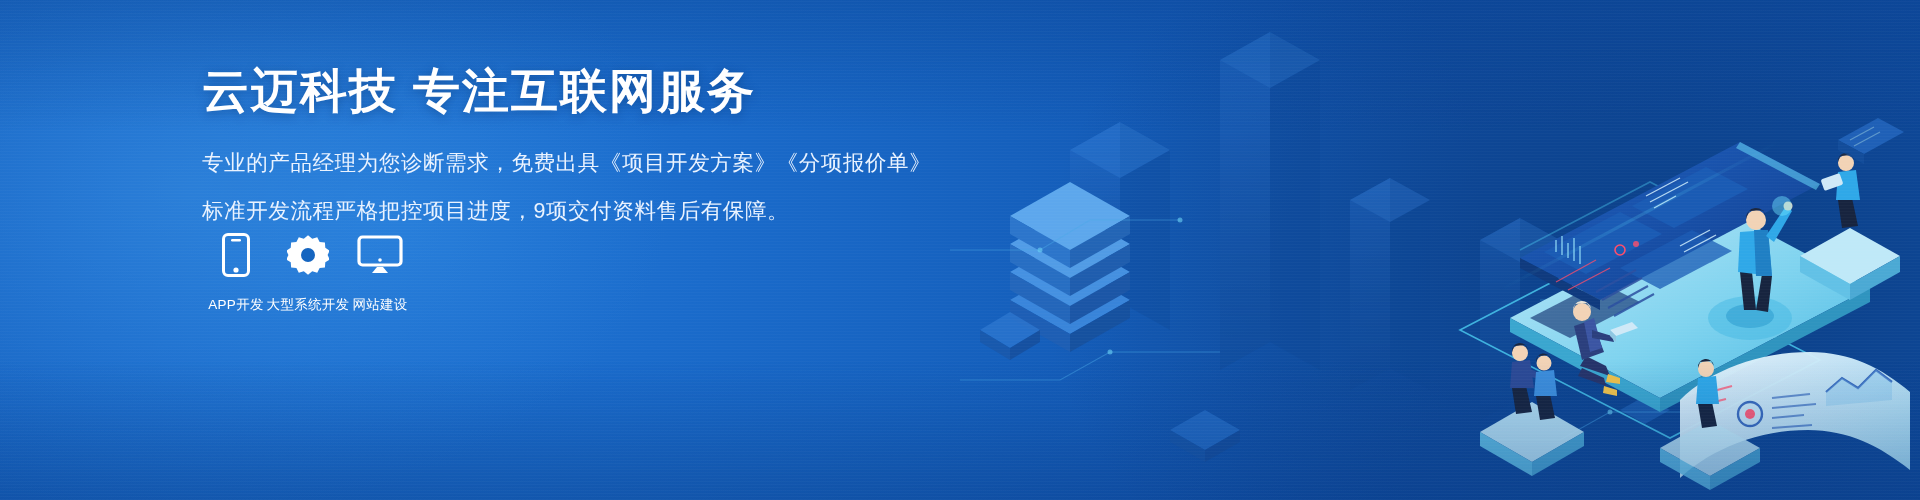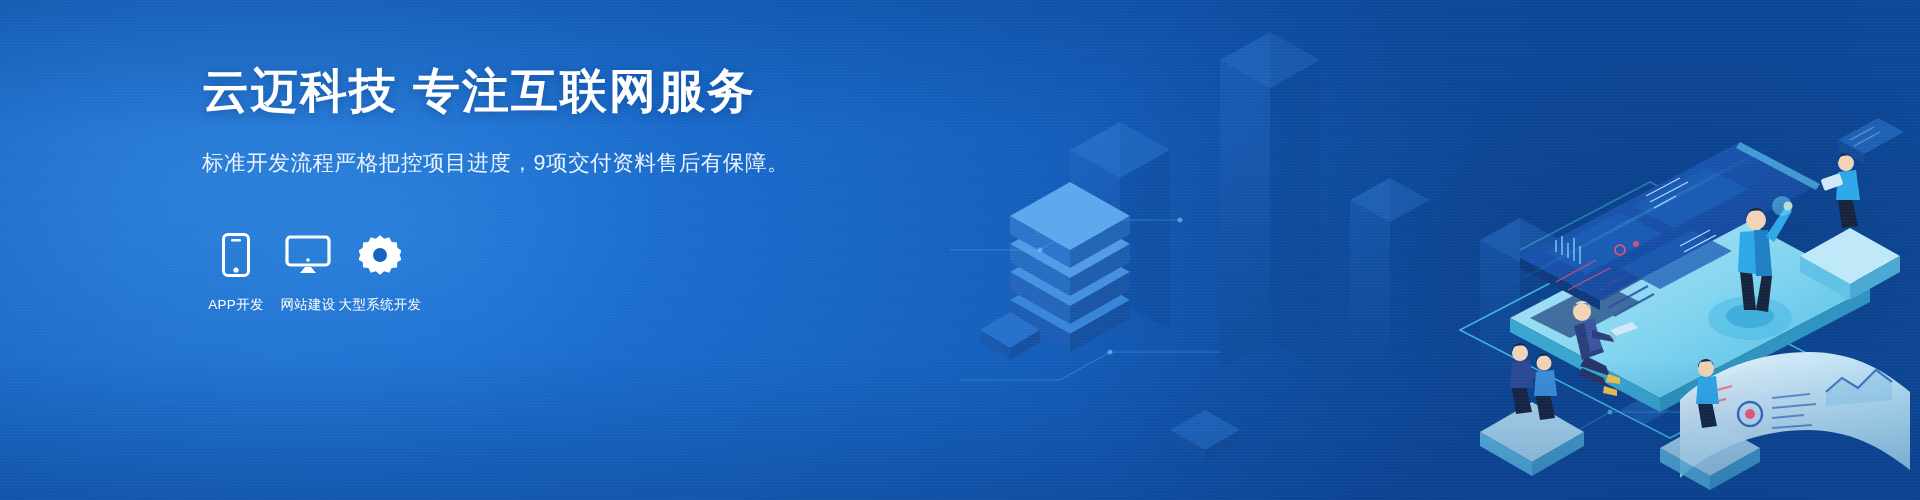--- a/index.html
+++ b/index.html
@@ -391,53 +391,54 @@
 
       <rect x="560" y="214" width="320" height="3" fill="url(#gGlow)" opacity=".35" transform="rotate(-28 720 215)"></rect>
     </svg>
   </div>
 
   <div class="bg-top-shade"></div>
   <div class="bg-scan"></div>
 
   <div class="content">
     <h1 class="headline">云迈科技 专注互联网服务</h1>
+    <p class="subline">专业的产品经理为您诊断需求，免费出具《项目开发方案》《分项报价单》</p>
     <p class="subline">标准开发流程严格把控项目进度，9项交付资料售后有保障。</p>
   </div>
 
   <div class="services">
 
     <div class="service">
       <span class="service-icon">
         <svg width="28" height="44" viewBox="0 0 28 44" xmlns="http://www.w3.org/2000/svg">
           <rect x="1.5" y="1.5" width="25" height="41" rx="4.5" ry="4.5" fill="none" stroke="#ffffff" stroke-width="3"></rect>
           <rect x="9" y="6" width="10" height="2.4" rx="1.2" fill="#ffffff"></rect>
           <circle cx="14" cy="37" r="2.6" fill="#ffffff"></circle>
         </svg>
       </span>
       <span class="service-label">APP开发</span>
     </div>
 
 
 
     <div class="service">
       <span class="service-icon">
+        <svg width="42" height="42" viewBox="0 0 42 42" xmlns="http://www.w3.org/2000/svg">
+          <path d="M21 0.5 L25.4 4.1 L30.6 2.6 L33.1 7.4 L38.6 7.9 L39 13.4 L43.6 16.4 L41.4 21 L43.6 25.6 L39 28.6 L38.6 34.1 L33.1 34.6 L30.6 39.4 L25.4 37.9 L21 41.5 L16.6 37.9 L11.4 39.4 L8.9 34.6 L3.4 34.1 L3 28.6 L-1.6 25.6 L0.6 21 L-1.6 16.4 L3 13.4 L3.4 7.9 L8.9 7.4 L11.4 2.6 L16.6 4.1 Z" fill="#ffffff" transform="scale(0.96) translate(0.9,0.9)"></path>
+          <circle cx="21" cy="21" r="7" fill="#1565c0"></circle>
+        </svg>
+      </span>
+      <span class="service-label">大型系统开发</span>
+    </div>
+
+    <div class="service">
+      <span class="service-icon">
         <svg width="46" height="40" viewBox="0 0 46 40" xmlns="http://www.w3.org/2000/svg">
           <rect x="2" y="2" width="42" height="28" rx="3.5" ry="3.5" fill="none" stroke="#ffffff" stroke-width="3.2"></rect>
           <circle cx="23" cy="25" r="1.8" fill="#ffffff"></circle>
           <path d="M15 38 L31 38 L26 32 L20 32 Z" fill="#ffffff"></path>
         </svg>
       </span>
       <span class="service-label">网站建设</span>
     </div>
 
-    <div class="service">
-      <span class="service-icon">
-        <svg width="42" height="42" viewBox="0 0 42 42" xmlns="http://www.w3.org/2000/svg">
-          <path d="M21 0.5 L25.4 4.1 L30.6 2.6 L33.1 7.4 L38.6 7.9 L39 13.4 L43.6 16.4 L41.4 21 L43.6 25.6 L39 28.6 L38.6 34.1 L33.1 34.6 L30.6 39.4 L25.4 37.9 L21 41.5 L16.6 37.9 L11.4 39.4 L8.9 34.6 L3.4 34.1 L3 28.6 L-1.6 25.6 L0.6 21 L-1.6 16.4 L3 13.4 L3.4 7.9 L8.9 7.4 L11.4 2.6 L16.6 4.1 Z" fill="#ffffff" transform="scale(0.96) translate(0.9,0.9)"></path>
-          <circle cx="21" cy="21" r="7" fill="#1565c0"></circle>
-        </svg>
-      </span>
-      <span class="service-label">大型系统开发</span>
-    </div>
-
   </div>
 </div>
 
 </body></html>

